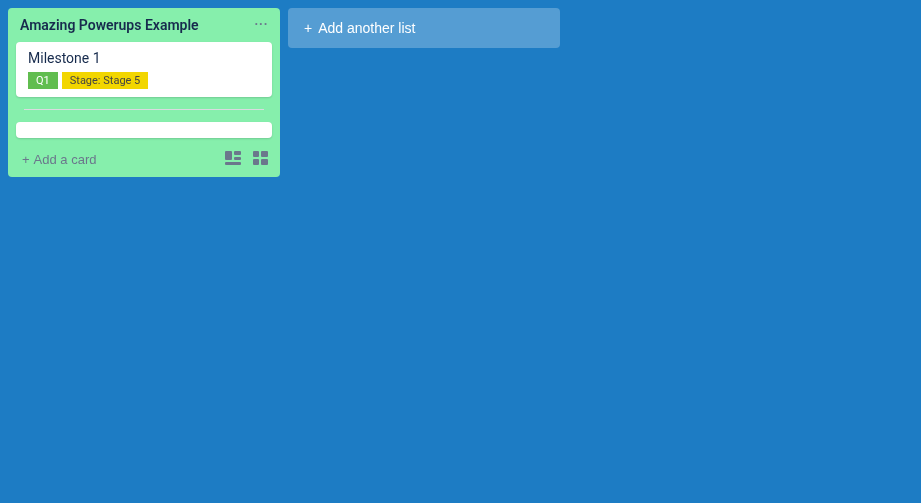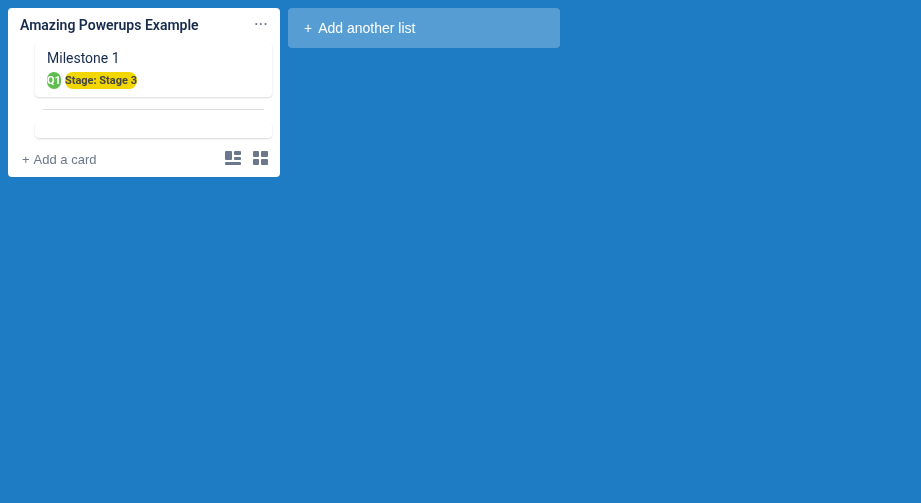--- a/index.html
+++ b/index.html
@@ -14,21 +14,21 @@
       background-color: #1d7cc4;
       font-family: -apple-system, BlinkMacSystemFont, 'Segoe UI', Roboto, sans-serif;
       overflow: hidden;
       display: flex;
       align-items: flex-start;
       padding: 8px;
       gap: 8px;
     }
 
     .board-list {
-      background-color: #ffffff;
+      background-color: #86efac;
       border-radius: 4px;
       width: 272px;
       min-height: 50px;
       flex-shrink: 0;
       display: flex;
       flex-direction: column;
     }
 
     .list-header {
       display: flex;
@@ -48,21 +48,20 @@
       color: #6b778c;
       font-size: 18px;
       line-height: 1;
     }
 
     .list-cards {
       padding: 0 8px;
       display: flex;
       flex-direction: column;
       gap: 8px;
-      margin-left: 19px;
     }
 
     .card {
       background-color: #ffffff;
       border-radius: 4px;
       padding: 8px 12px;
       box-shadow: 0 1px 2px rgba(0,0,0,0.15);
       cursor: pointer;
     }
 
@@ -72,24 +71,24 @@
       margin-bottom: 6px;
     }
 
     .card-labels {
       display: flex;
       gap: 4px;
       flex-wrap: wrap;
     }
 
     .label {
-      border-radius: 8px;
-      padding: 2px 0;
+      border-radius: 0;
+      padding: 2px 8px;
       font-size: 11px;
-      font-weight: 700;
+      font-weight: 400;
       color: #ffffff;
       display: inline-block;
     }
 
     .label-green {
       background-color: #61bd4f;
     }
 
     .label-yellow {
       background-color: #f2d600;
@@ -170,21 +169,21 @@
     <span class="list-title">Amazing Powerups Example</span>
     <span class="list-menu-icon">···</span>
   </div>
 
   <div class="list-cards">
 
     <div class="card">
       <div class="card-title">Milestone 1</div>
       <div class="card-labels">
         <span class="label label-green">Q1</span>
-        <span class="label label-yellow">Stage: Stage 3</span>
+        <span class="label label-yellow">Stage: Stage 5</span>
       </div>
     </div>
 
     <div class="divider"></div>
 
     <div class="card">
     </div>
 
   </div>
 

